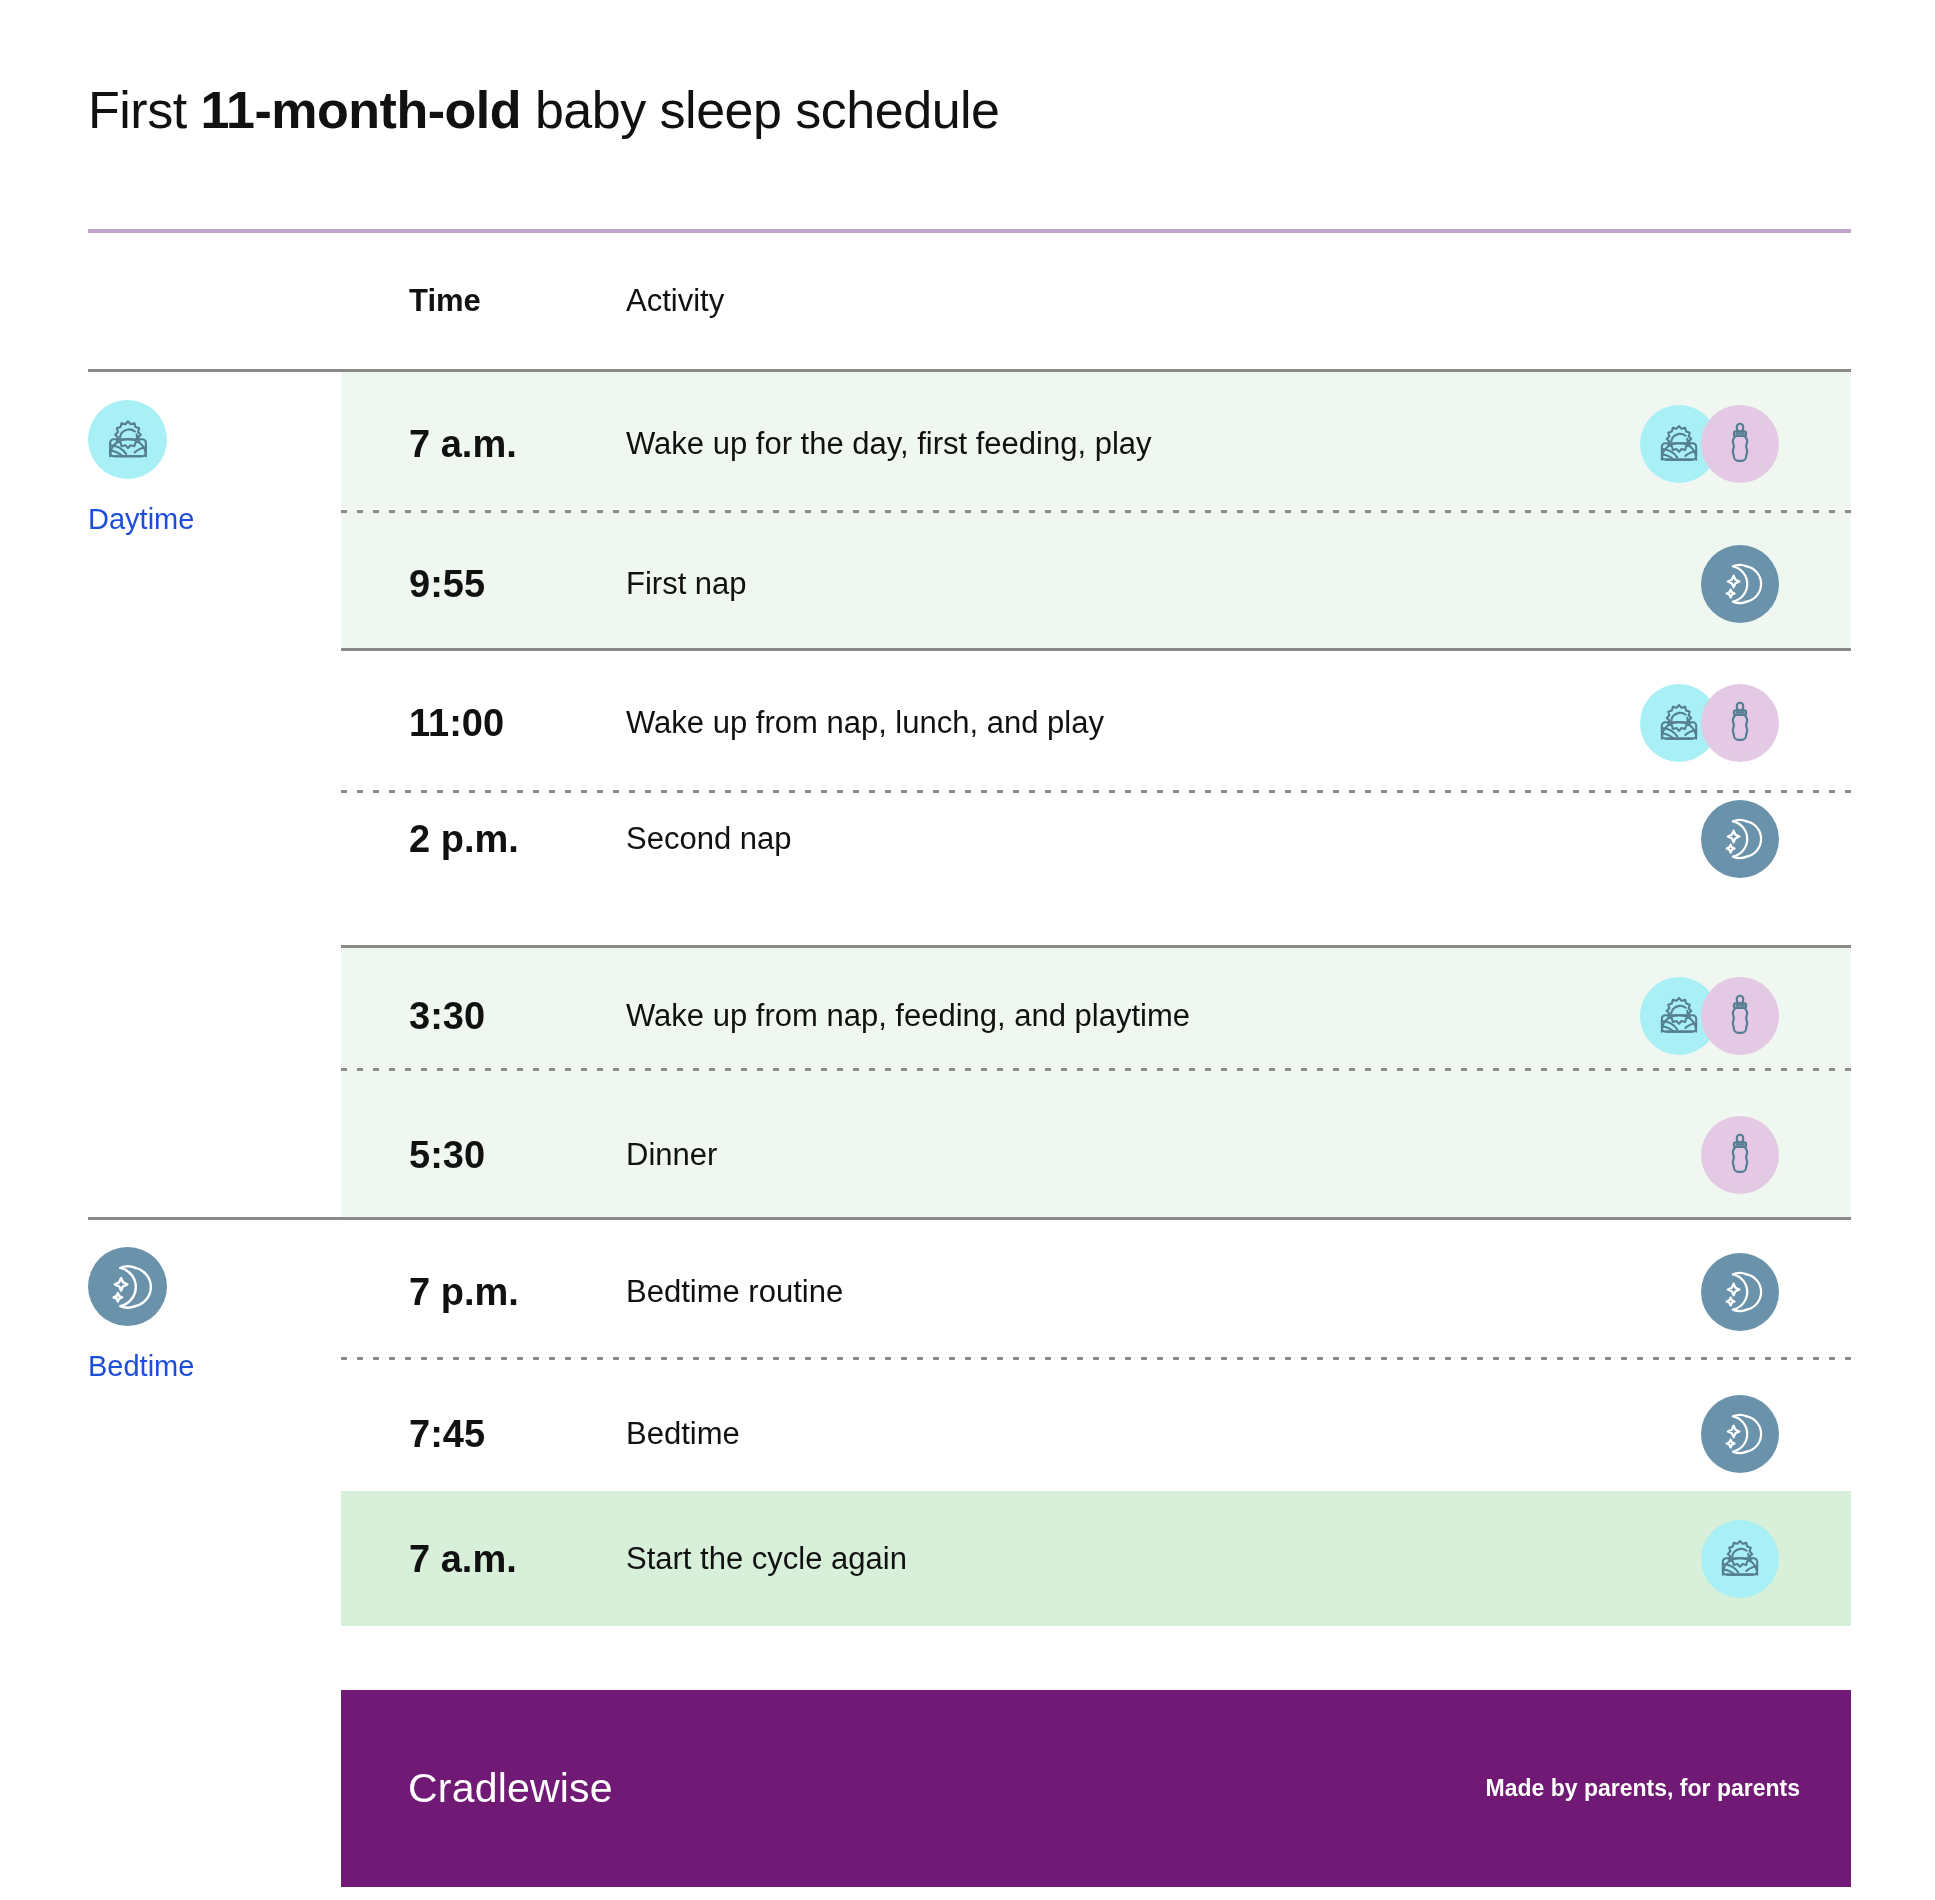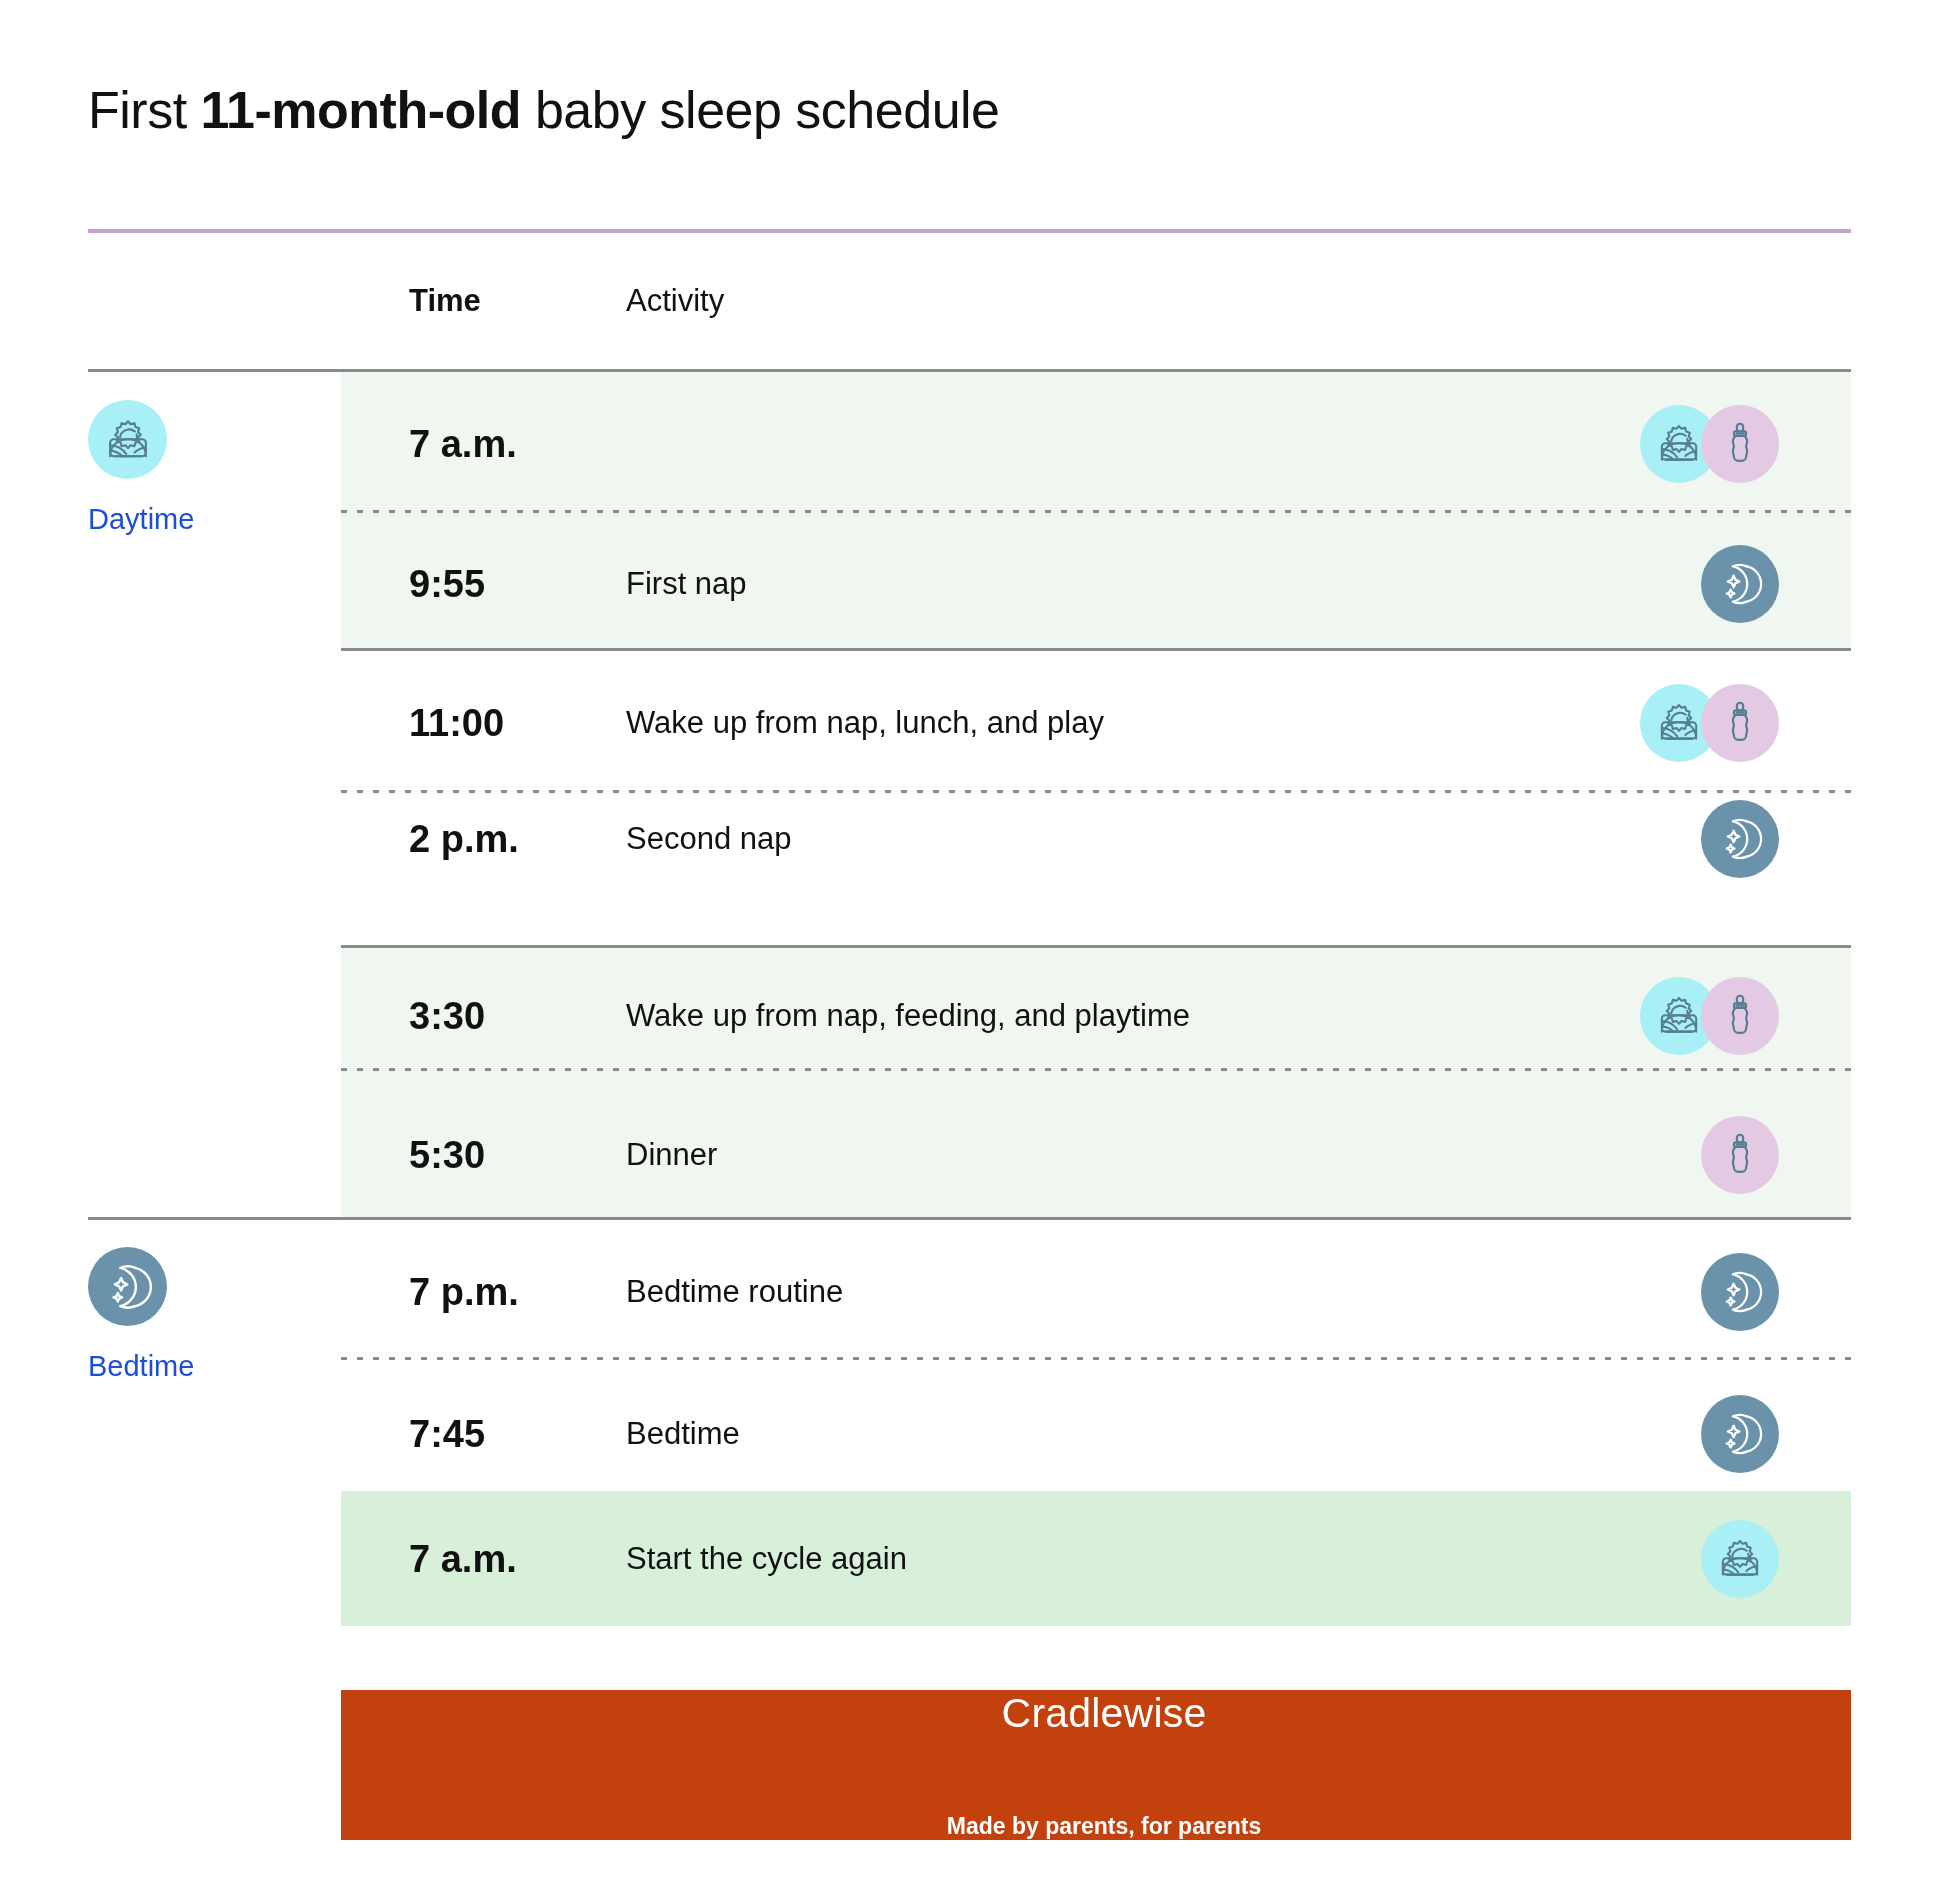--- a/index.html
+++ b/index.html
@@ -166,27 +166,26 @@
   .chip.sun    { background: #a8f0f5; }
   .chip.bottle { background: #e3c9e3; }
   .chip.moon   { background: #6a93ab; }
 
   
   .footer {
     position: absolute;
     left: 341px;
     top: 1690px;
     width: 1510px;
-    height: 150px;
-    background: #c2410c;
+    height: 197px;
+    background: #701a75;
     display: flex;
     align-items: center;
     justify-content: space-between;
     padding: 0 51px 0 67px;
-    flex-direction: column;
   }
   .footer .brand {
     font-size: 41px;
     font-weight: 400;
     color: #ffffff;
     letter-spacing: 0.2px;
   }
   .footer .tagline {
     font-size: 23px;
     font-weight: 700;
@@ -245,20 +244,21 @@
   <div class="rule-dotted" style="left:341px; top:510px; width:1510px;"></div>
   <div class="rule-solid" style="left:341px; top:648px; width:1510px;"></div>
   <div class="rule-dotted" style="left:341px; top:790px; width:1510px;"></div>
   <div class="rule-solid" style="left:341px; top:945px; width:1510px;"></div>
   <div class="rule-dotted" style="left:341px; top:1068px; width:1510px;"></div>
   <div class="rule-solid" style="left:88px; top:1217px; width:1763px;"></div>
   <div class="rule-dotted" style="left:341px; top:1357px; width:1510px;"></div>
 
   <div class="row" style="top:397px;">
     <div class="time">7 a.m.</div>
+    <div class="activity">Wake up for the day, first feeding, play</div>
     <div class="row-icons">
       <div class="chip sun">
         <svg width="50" height="50" viewBox="0 0 64 64" fill="none" stroke="#557d92" stroke-width="2.6" stroke-linecap="round" stroke-linejoin="round">
             <path d="M32 9 l3.2 3.6 4.7-1.3 1.3 4.7 4.6 1.5-1.5 4.6 3.4 3.4-3.4 3.4 1.5 4.6-4.6 1.5-1.3 4.7-4.7-1.3L32 42l-3.2-3.6-4.7 1.3-1.3-4.7-4.6-1.5 1.5-4.6L16.3 25.5l3.4-3.4-1.5-4.6 4.6-1.5 1.3-4.7 4.7 1.3z"></path>
             <path d="M40.5 21.5a11.5 11.5 0 0 0-16.2 1.8 11.5 11.5 0 0 0-2.1 5.2"></path>
             <path d="M42.6 25.4a11.5 11.5 0 0 1 .4 4.5"></path>
             <rect x="10" y="31" width="44" height="21" rx="4.5"></rect>
             <path d="M10 52c0-13 9.6-21 22-21s22 8 22 21"></path>
             <path d="M10.5 38.5c7.5.4 14.6 4.2 19.2 10.6"></path>
             <path d="M10.5 45.3c5.7.5 11 3 15 7"></path>

